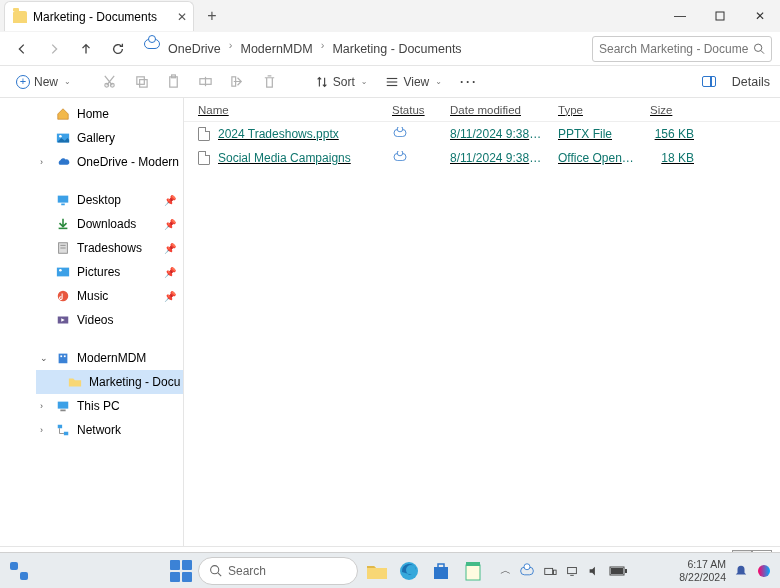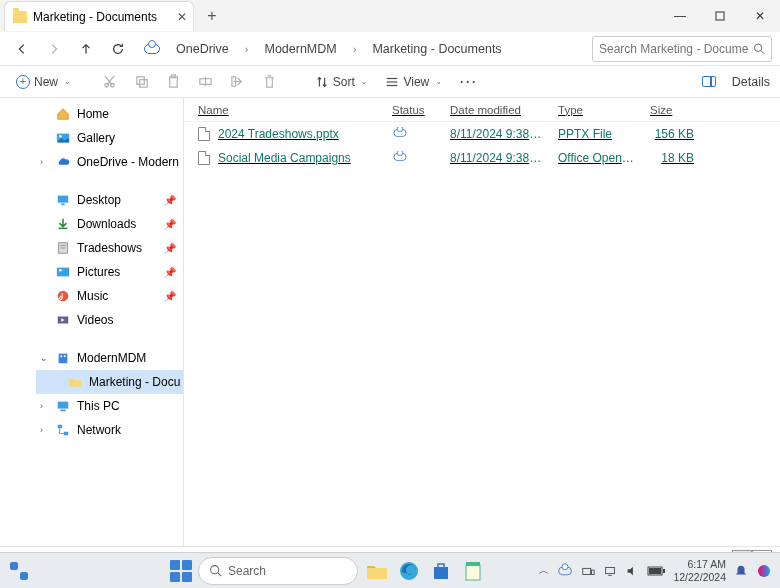--- a/index.html
+++ b/index.html
@@ -13,21 +13,21 @@
   .tab .close { position: absolute; right: 6px; font-size: 12px; color: #555; cursor: pointer;}
   .newtab { width: 24px; text-align: center; font-size: 16px; color: #555; margin-left: 6px; cursor: pointer;}
   .tb-spacer { flex: 1; }
   .tb-btn { width: 40px; height: 28px; display: flex; align-items: center; justify-content: center; font-size: 12px; color: #333;}
   .tb-btn svg{width:10px;height:10px;}
 
   
   .navrow { height: 34px; background: #fff; border-bottom: 1px solid #e5e5e5; display: flex; align-items: center; padding: 0 8px; gap: 4px;}
   .nav-icon { width: 28px; height: 28px; display: flex; align-items: center; justify-content: center; color: #444; cursor:pointer;}
   .nav-icon svg{width:14px;height:14px;stroke:#444;fill:none;stroke-width:1.5;}
-  .crumbs { display: flex; align-items: center; gap: 12px; font-size: 12.5px; color: #444; margin-left: 8px; flex: 1;}
+  .crumbs { display: flex; align-items: flex-start; gap: 4px; font-size: 12.5px; color: #444; margin-left: 8px; flex: 1;}
   .crumb { padding: 3px 4px; border-radius: 3px; cursor: pointer;}
   .chev { color: #888; font-size: 11px;}
   .cloud-ico{display:inline-block;width:16px;height:10px;border:1.3px solid #2d76cc;border-radius:10px;position:relative;}
   .cloud-ico::before{content:"";position:absolute;top:-5px;left:3px;width:6px;height:6px;border:1.3px solid #2d76cc;border-radius:50%;background:#fff;}
   .searchbox { width: 180px; height: 26px; border: 1px solid #ccc; border-radius: 3px; display: flex; align-items: center; padding: 0 6px; font-size: 12px; color: #777; background:#fff;}
   .searchbox input { border: none; outline: none; width: 100%; font-size: 12px; color:#333;}
   .mag { margin-left: 4px; }
 
   
   .toolbar { height: 32px; background: #fff; border-bottom: 1px solid #e5e5e5; display: flex; align-items: center; padding: 0 10px; gap: 6px; font-size: 12px;}
@@ -80,21 +80,21 @@
   .vt:first-child{background:#e8e8e8;}
 
   
   .taskbar{position:absolute;bottom:0;left:0;right:0;height:36px;background:#e8ecef;border-top:1px solid #d0d0d0;display:flex;align-items:center;padding:0 8px;}
   .taskbar .center{position:absolute;left:170px;display:flex;align-items:center;gap:6px;}
   .start{width:22px;height:22px;display:grid;grid-template-columns:1fr 1fr;grid-template-rows:1fr 1fr;gap:2px;}
   .start div{background:#3b82d6;border-radius:1px;}
   .tsearch{height:28px;width:160px;background:#fff;border:1px solid #ccc;border-radius:14px;display:flex;align-items:center;padding:0 10px;gap:6px;font-size:12px;color:#666;}
   .tb-appicon{width:26px;height:26px;border-radius:3px;display:flex;align-items:center;justify-content:center;}
   .tray{position:absolute;right:8px;display:flex;align-items:center;gap:8px;font-size:10px;color:#444;}
-  .clock{text-align:right;line-height:1.2;font-size:10.5px;}
+  .clock{text-align:right;line-height:1.2;font-size:10.5px;margin-left:44px;}
   .widgets{width:22px;height:22px;}
 </style>
 </head>
 <body>
 
 <div class="titlebar">
   <div class="tab">
     <span class="folder-ico"></span>
     <span>Marketing - Documents</span>
     <span class="close">✕</span>
@@ -463,21 +463,21 @@
     <svg width="14" height="14" viewBox="0 0 16 16">
         <path d="M3 6 L6 6 L9 3 L9 13 L6 10 L3 10 Z" fill="#444"></path>
       </svg>
     <svg width="18" height="12" viewBox="0 0 18 12">
         <rect x="1" y="2" width="14" height="8" fill="none" stroke="#444"></rect>
         <rect x="2" y="3" width="12" height="6" fill="#444"></rect>
         <rect x="16" y="4" width="2" height="4" fill="#444"></rect>
       </svg>
     <div class="clock">
       <div>6:17 AM</div>
-      <div>12/22/2024</div>
+      <div>8/22/2024</div>
     </div>
     <svg width="14" height="14" viewBox="0 0 16 16">
         <path d="M8 2 A4 4 0 0 1 12 6 L12 10 L14 12 L2 12 L4 10 L4 6 A4 4 0 0 1 8 2 Z" fill="#3b5aa5"></path>
       </svg>
     <svg width="16" height="16" viewBox="0 0 16 16">
         <circle cx="8" cy="8" r="6" fill="url(#g)"></circle>
         <defs>
           <linearGradient id="g">
             <stop offset="0" stop-color="#f06"></stop>
             <stop offset="1" stop-color="#0af"></stop>

